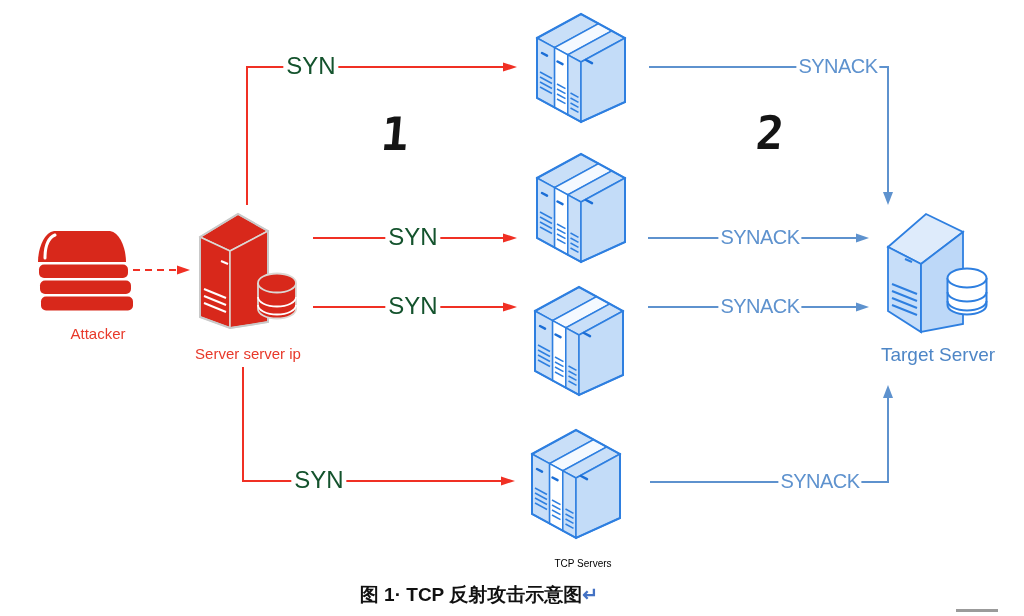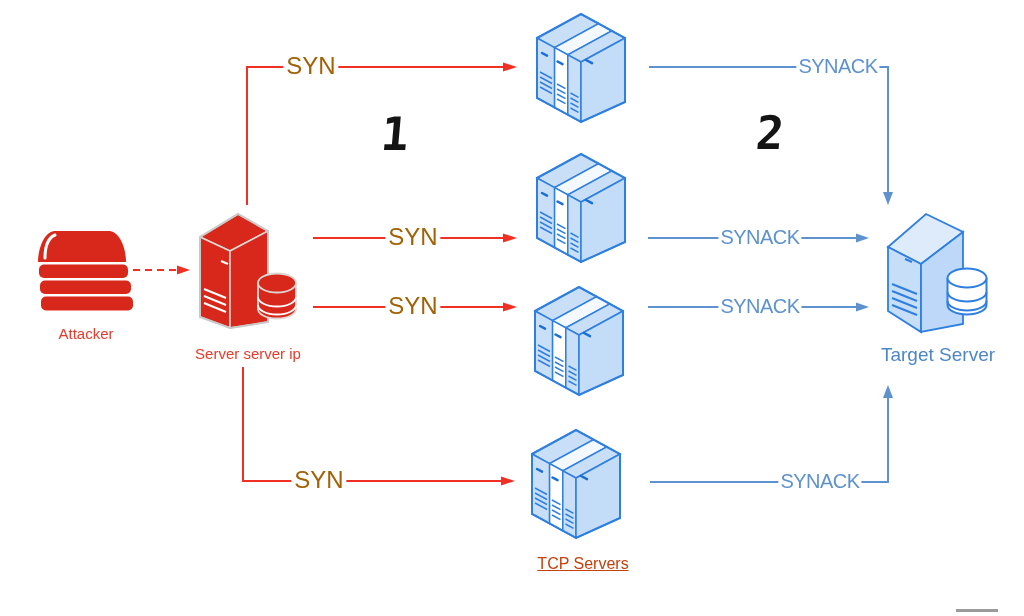--- a/index.html
+++ b/index.html
@@ -1,24 +1,24 @@
 <!DOCTYPE html>
 <html><head>
 <meta charset="utf-8">
 <style>
   html,body{margin:0;padding:0;background:#fff;}
   .stage{position:relative;width:1024px;height:616px;background:#fff;overflow:hidden;
          font-family:"Liberation Sans",sans-serif;}
   svg{position:absolute;left:0;top:0;}
   .lbl{position:absolute;transform:translate(-50%,-50%);white-space:nowrap;line-height:1;}
-  .syn{color:#a16207;font-size:24px;background:#fff;padding:0 3px;}
+  .syn{color:#14532d;font-size:24px;background:#fff;padding:0 3px;}
   .synack{color:#5E92CE;font-size:20px;letter-spacing:-0.5px;background:#fff;padding:0 2px;text-align:right;}
   .nlab-red{color:#E8392A;font-size:15px;}
   .nlab-blue{color:#4E86C6;font-size:19px;}
-  .nlab-blue-sm{color:#c2410c;font-size:16px;text-decoration:underline;}
+  .nlab-blue-sm{color:#000000;font-size:10px;}
   .digit{font-family:"DejaVu Sans Mono",monospace;font-weight:bold;font-size:46px;color:#141414;
          transform:translate(-50%,-50%) skewX(-5deg);}
   .caption{font-size:19px;font-weight:bold;color:#111;}
   .caption .ret{color:#4472C4;}
   .hr-gray{position:absolute;left:956px;top:609px;width:42px;height:3px;background:#9b9b9b;}
 </style>
 </head>
 <body>
 
 <div class="stage">
@@ -148,20 +148,21 @@
   <div class="lbl syn" style="left:319px;top:480px">SYN</div>
 
   <div class="lbl synack" style="left:838px;top:66px">SYNACK</div>
   <div class="lbl synack" style="left:760px;top:237px">SYNACK</div>
   <div class="lbl synack" style="left:760px;top:306px">SYNACK</div>
   <div class="lbl synack" style="left:820px;top:481px">SYNACK</div>
 
   <div class="lbl digit" style="left:395px;top:134px">1</div>
   <div class="lbl digit" style="left:770px;top:133px">2</div>
 
-  <div class="lbl nlab-red" style="left:86px;top:333px">Attacker</div>
+  <div class="lbl nlab-red" style="left:98px;top:333px">Attacker</div>
   <div class="lbl nlab-red" style="left:248px;top:353px">Server server ip</div>
   <div class="lbl nlab-blue-sm" style="left:583px;top:564px">TCP Servers</div>
   <div class="lbl nlab-blue" style="left:938px;top:354px">Target Server</div>
 
+  <div class="lbl caption" style="left:479px;top:594px"><span>图 1· TCP 反射攻击示意图</span><span class="ret">↵</span></div>
 
   <div class="hr-gray"></div>
 </div>
 
 </body></html>

